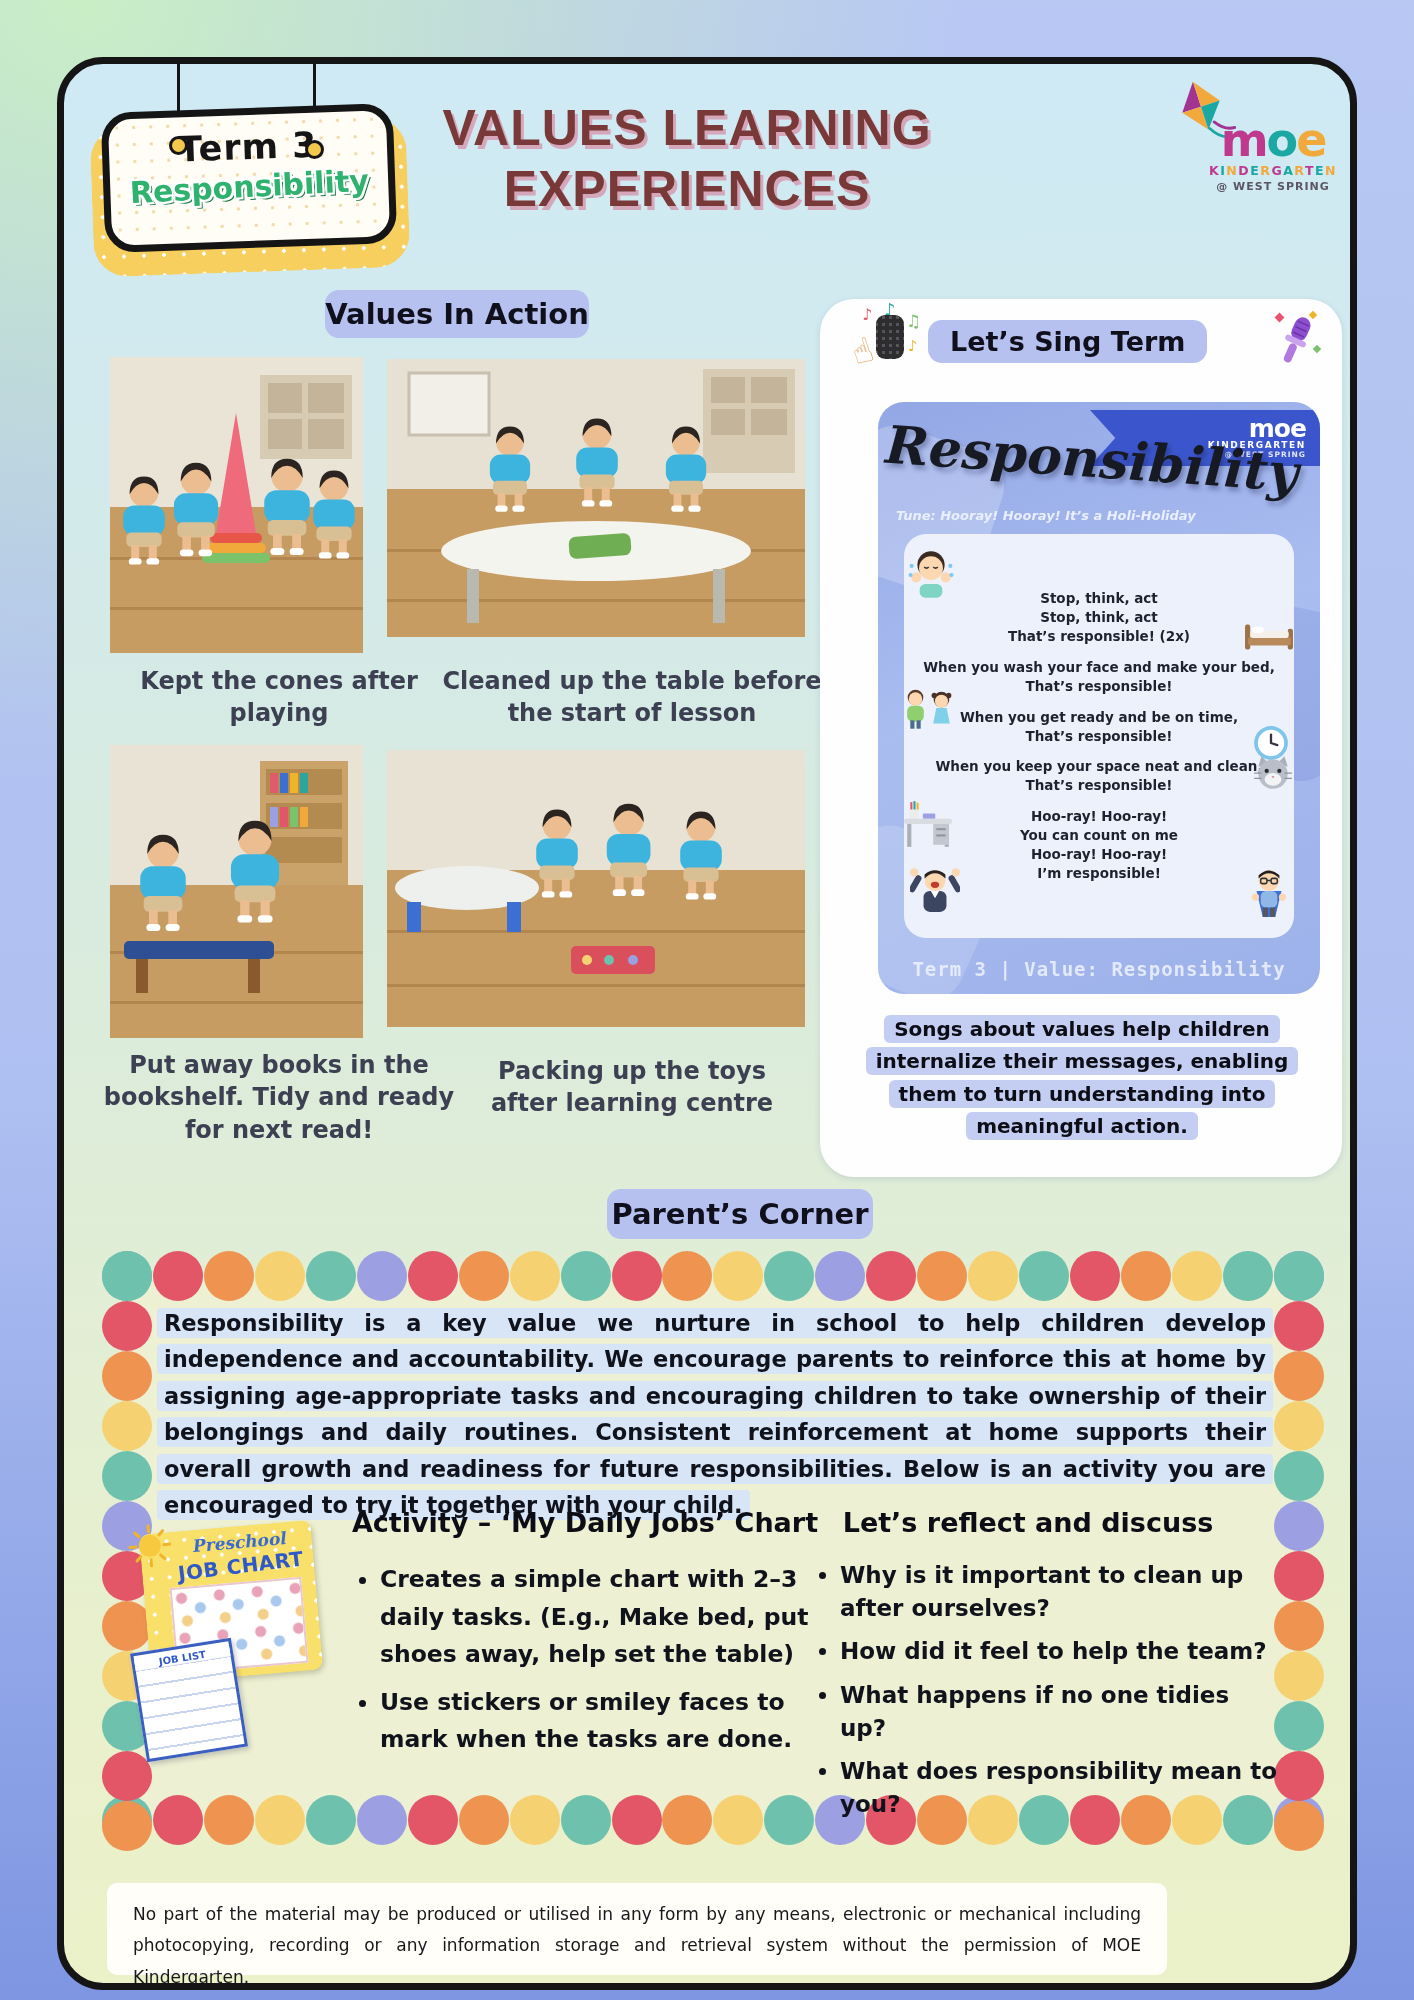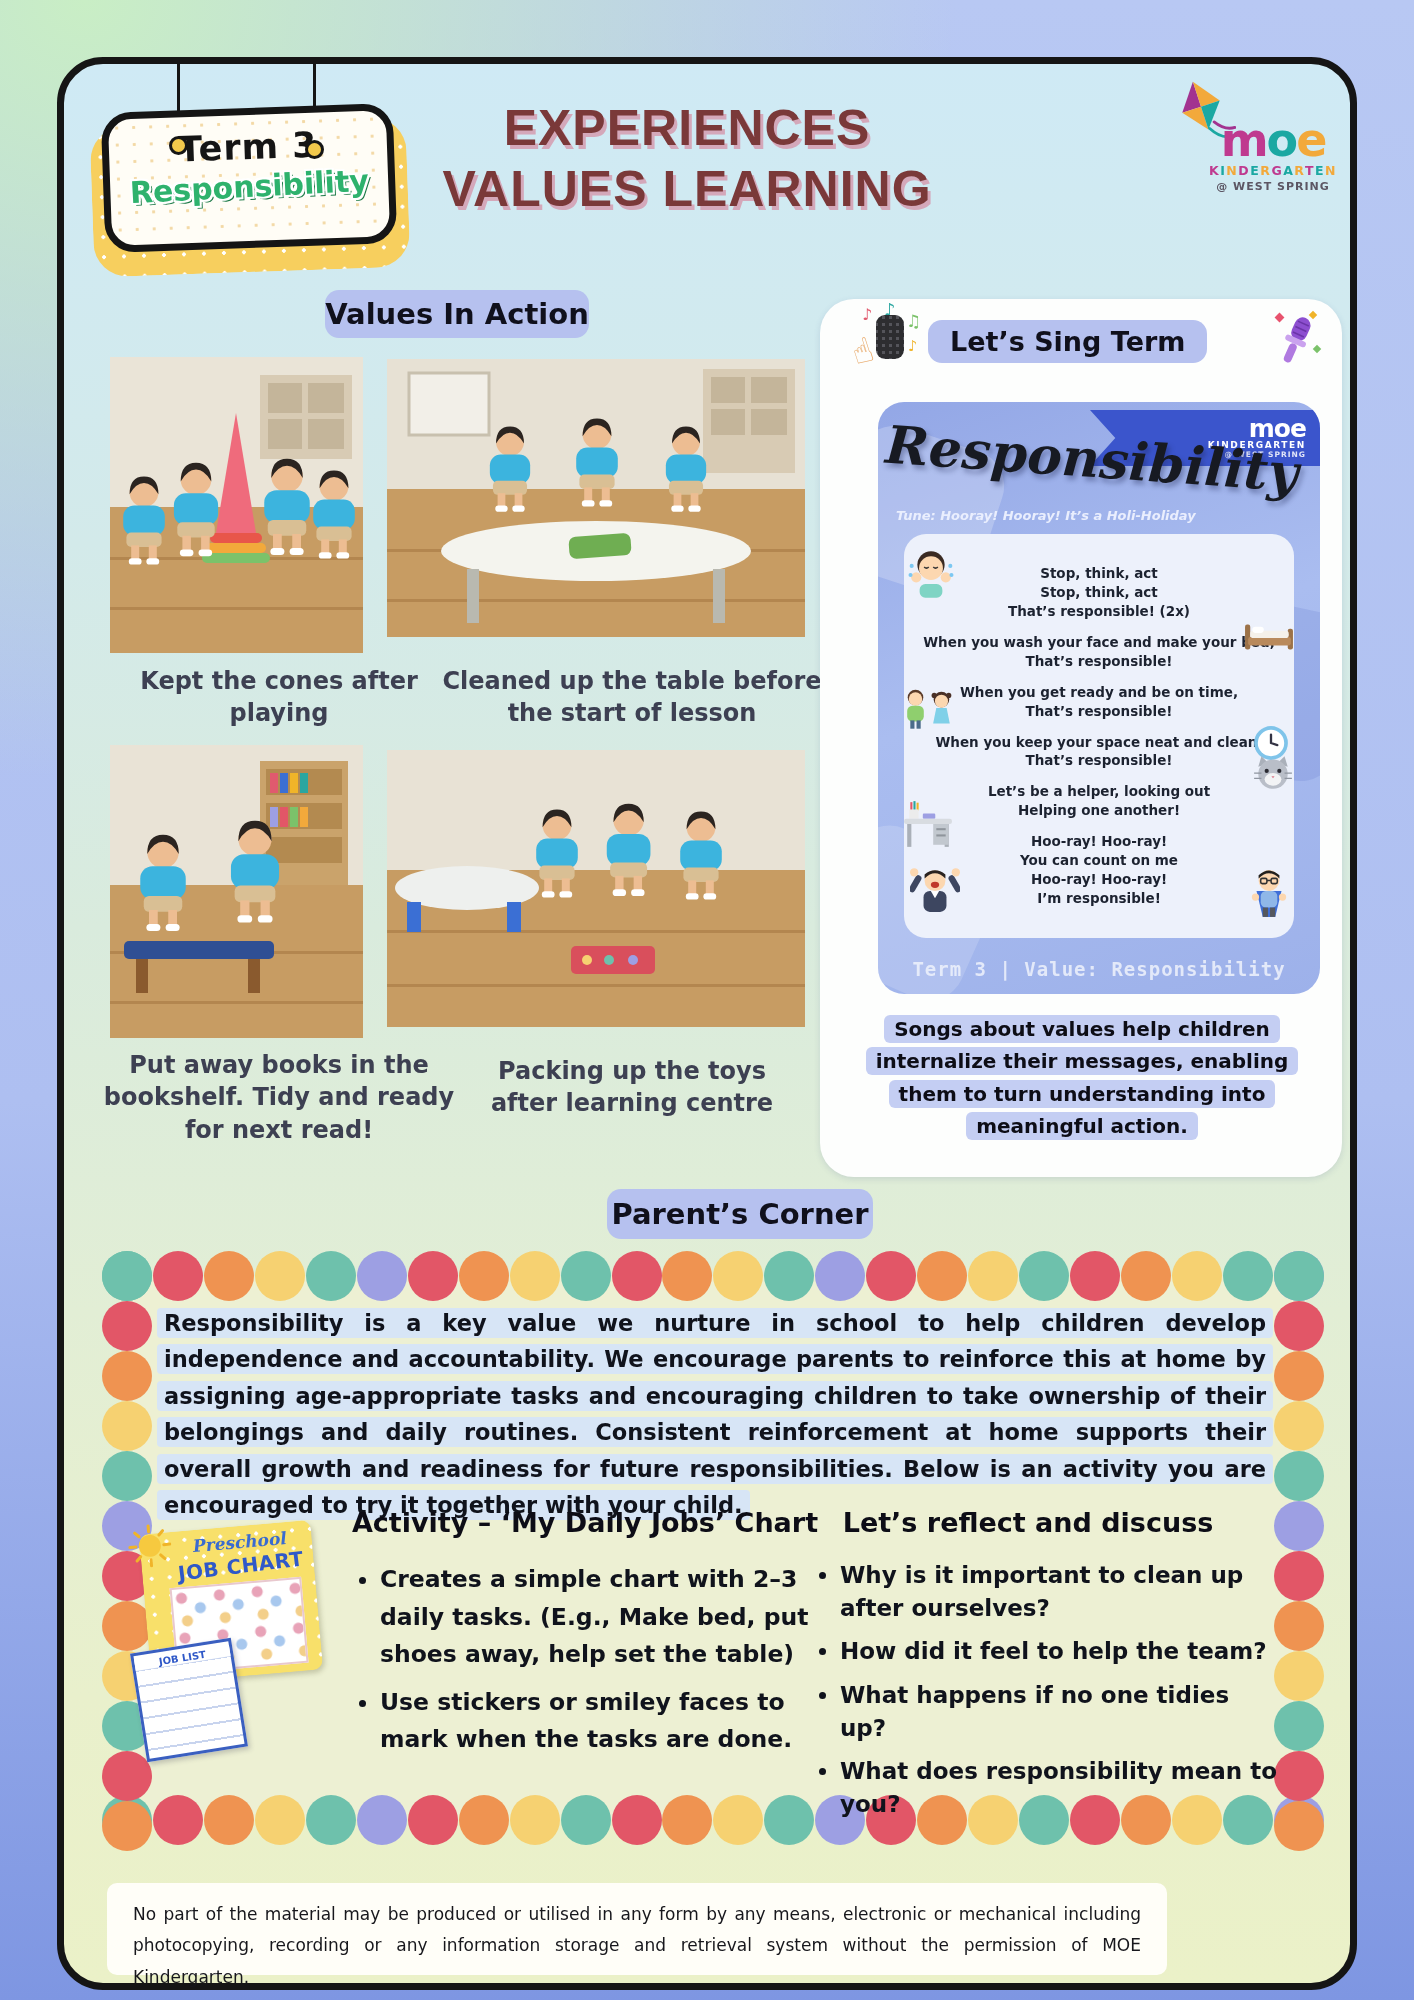--- a/index.html
+++ b/index.html
@@ -176,22 +176,22 @@
     <div class="string s2"></div>
     <div class="sign-back"></div>
     <div class="sign">
       <div class="sign-line1">Term 3</div>
       <div class="sign-line2">Responsibility</div>
     </div>
     <div class="pin pin1"></div>
     <div class="pin pin2"></div>
 
     <div class="main-title">
+      <div>VALUES LEARNING</div>
       <div>EXPERIENCES</div>
-      <div>VALUES LEARNING</div>
     </div>
 
     <div class="logo">
       <svg class="kite" width="70" height="70" viewBox="0 0 64 64">
         <g transform="rotate(-18 32 28)">
           <polygon points="32,4 32,28 14,28" fill="#a23390"></polygon>
           <polygon points="32,4 32,28 50,28" fill="#f2a93b"></polygon>
           <polygon points="32,50 32,28 14,28" fill="#f2a93b"></polygon>
           <polygon points="32,50 32,28 50,28" fill="#1ba8a2"></polygon>
         </g>
@@ -348,22 +348,20 @@
         <div class="lyrics">
           <div class="verse">Stop, think, act
 Stop, think, act
 That’s responsible! (2x)</div>
           <div class="verse">When you wash your face and make your bed,
 That’s responsible!</div>
           <div class="verse">When you get ready and be on time,
 That’s responsible!</div>
           <div class="verse">When you keep your space neat and clean,
 That’s responsible!</div>
-          <div class="verse">Let’s be a helper, looking out
-Helping one another!</div>
           <div class="verse">Hoo-ray! Hoo-ray!
 You can count on me
 Hoo-ray! Hoo-ray!
 I’m responsible!</div>
         </div>
 
         <svg class="ill il-wash" width="46" height="50" viewBox="0 0 40 44">
           <circle cx="20" cy="13" r="12" fill="#3a2a22"></circle>
             <circle cx="20" cy="16" r="10.5" fill="#fcd7b0"></circle>
           <path d="M14 15 q2 2 4 0 M22 15 q2 2 4 0" stroke="#333" stroke-width="1.4" fill="none"></path>

